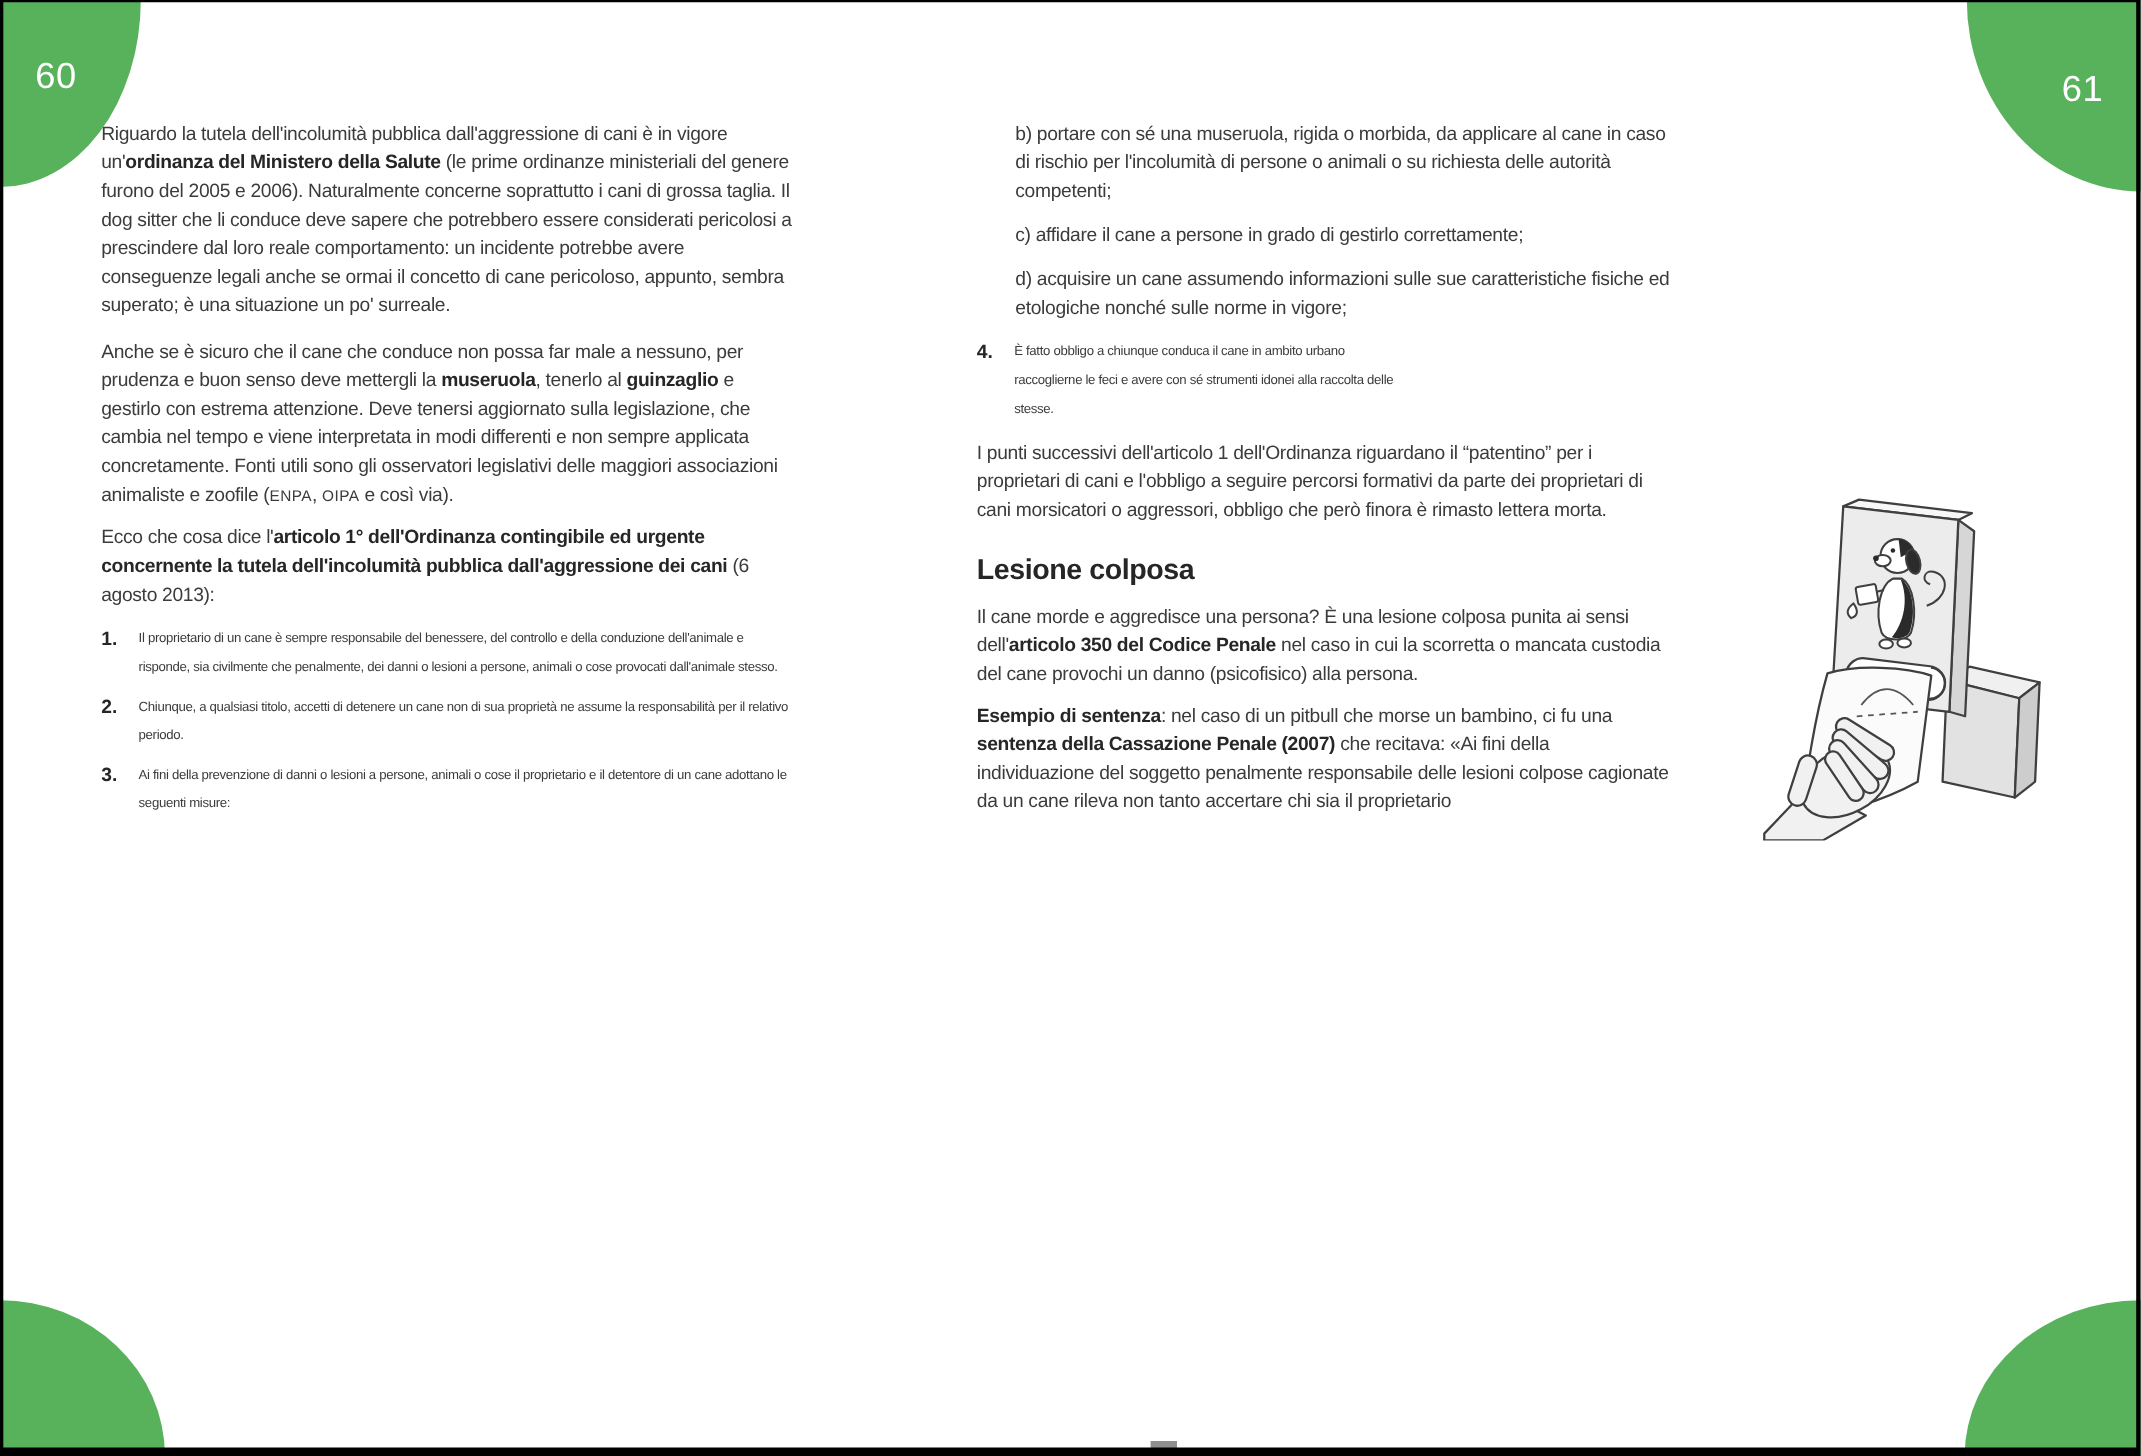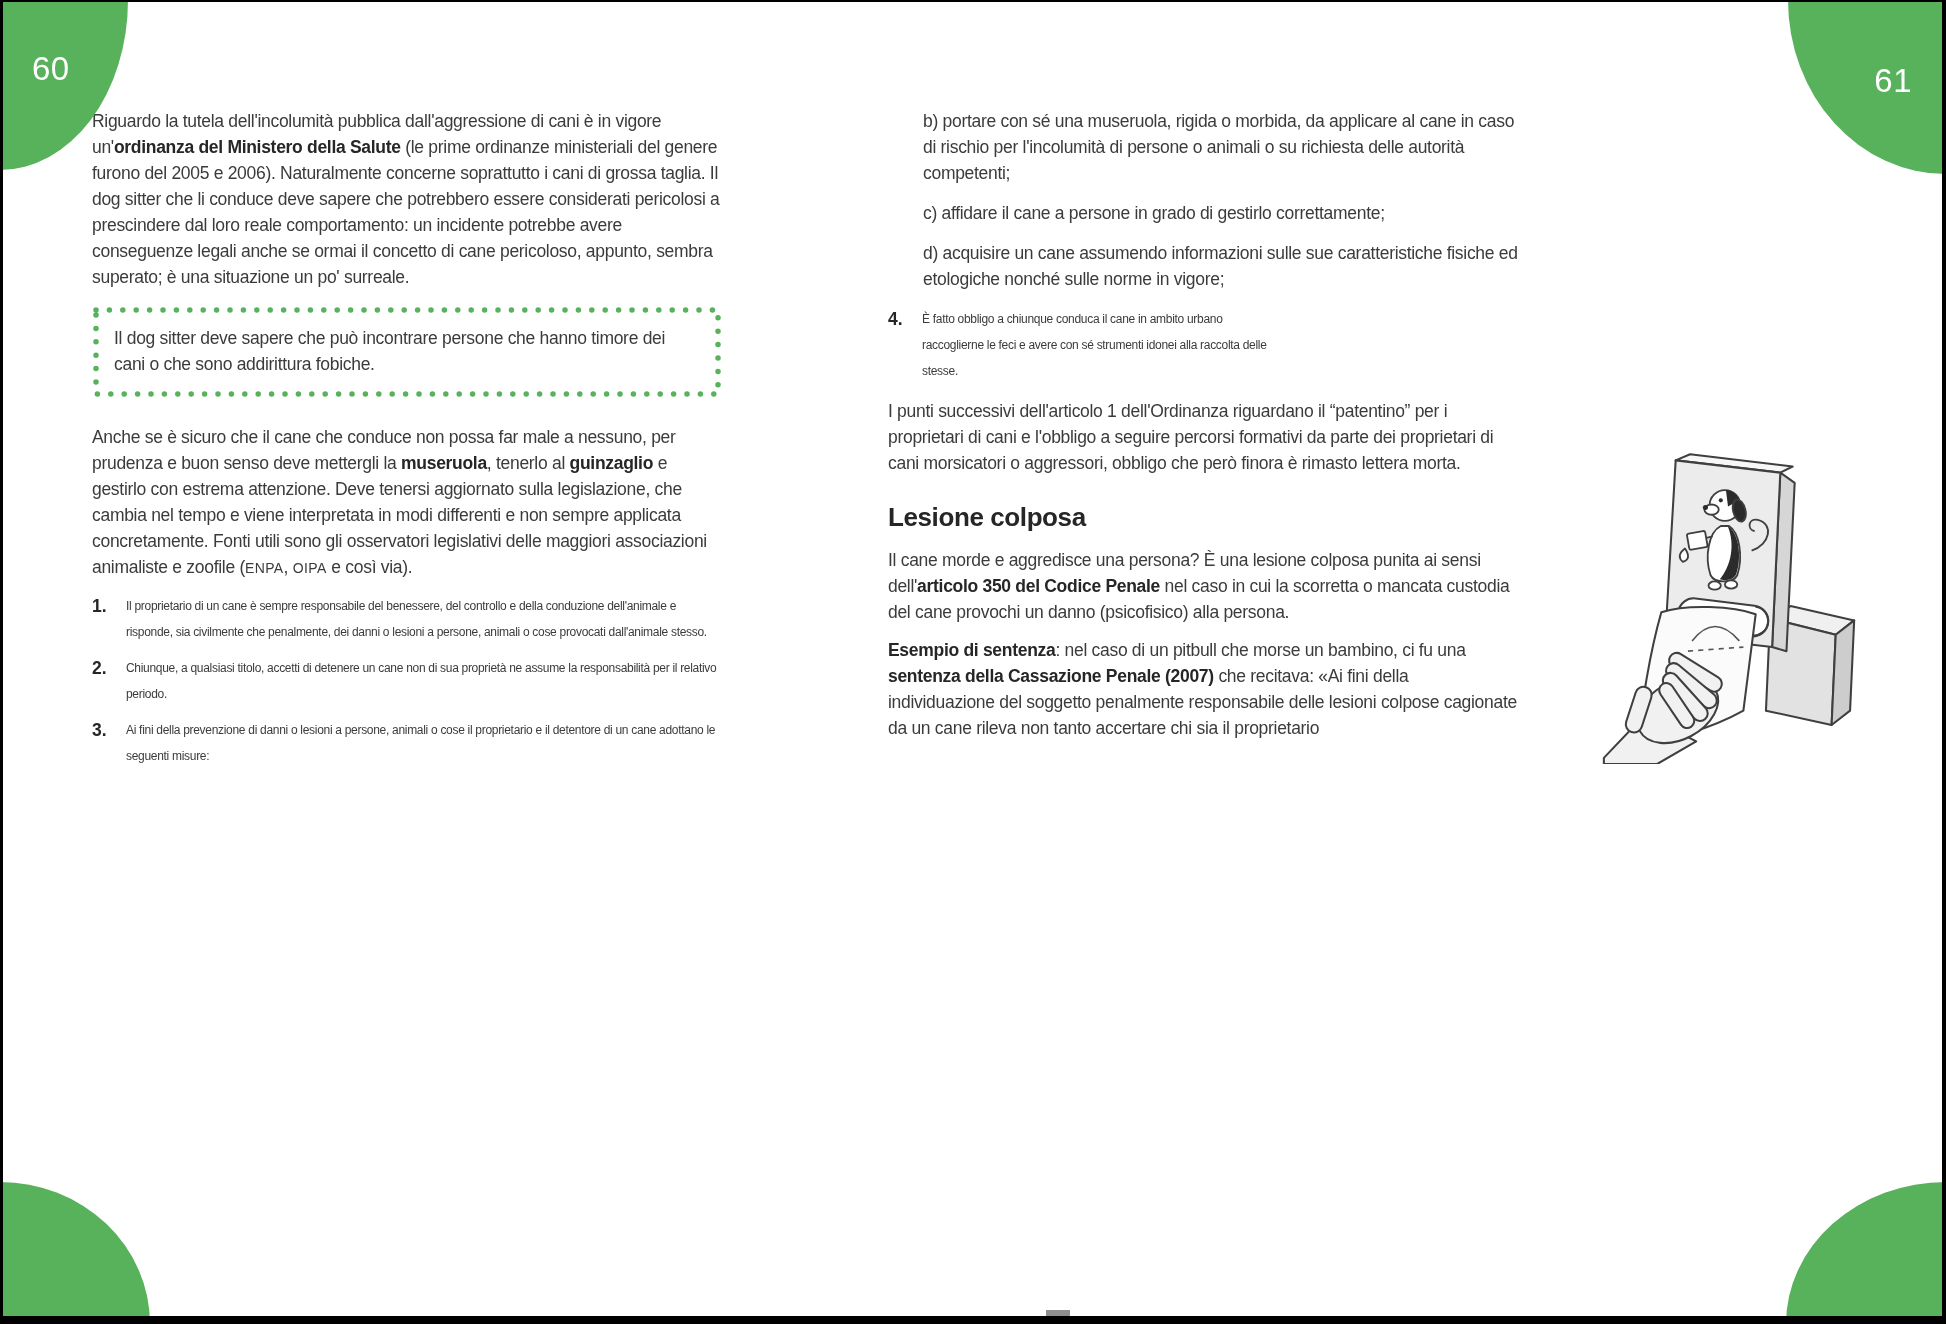--- a/index.html
+++ b/index.html
@@ -82,29 +82,24 @@
   <div class="corner tr"></div>
   <div class="corner bl"></div>
   <div class="corner br"></div>
   <span class="pagenum left" style="z-index:41;">60</span>
   <span class="pagenum right" style="z-index:41;">61</span>
 
   <div class="page left">
 
     <p class="para mb16"><span>Riguardo la tutela dell'incolumità pubblica dall'aggressione di cani è in vigore un'</span><span class="b">ordinanza del Ministero della Salute</span><span> (le prime ordinanze ministeriali del genere furono del 2005 e 2006). Naturalmente concerne soprattutto i cani di grossa taglia. Il dog sitter che li conduce deve sapere che potrebbero essere considerati pericolosi a prescindere dal loro reale comportamento: un incidente potrebbe avere conseguenze legali anche se ormai il concetto di cane pericoloso, appunto, sembra superato; è una situazione un po' surreale.</span></p>
 
-    <div class="callout">
-      <svg class="dots" width="630" height="92" viewBox="0 0 630 92">
-        <rect x="4" y="4" width="622" height="84" fill="none" stroke="#57b25b" stroke-width="5.5" stroke-linecap="round" stroke-dasharray="0 13.4"></rect>
-      </svg>
-      <p class="para">Il dog sitter deve sapere che può incontrare persone che hanno timore dei cani o che sono addirittura fobiche.</p>
-    </div>
 
     <p class="para mb12"><span>Anche se è sicuro che il cane che conduce non possa far male a nessuno, per prudenza e buon senso deve mettergli la </span><span class="b">museruola</span><span>, tenerlo al </span><span class="b">guinzaglio</span><span> e gestirlo con estrema attenzione. Deve tenersi aggiornato sulla legislazione, che cambia nel tempo e viene interpretata in modi differenti e non sempre applicata concretamente. Fonti utili sono gli osservatori legislativi delle maggiori associazioni animaliste e zoofile (</span><span class="sc">ENPA</span><span>, </span><span class="sc">OIPA</span><span> e così via).</span></p>
 
+    <p class="para mb14"><span>Ecco che cosa dice l'</span><span class="b">articolo 1° dell'Ordinanza contingibile ed urgente concernente la tutela dell'incolumità pubblica dall'aggressione dei cani</span><span> (6 agosto 2013):</span></p>
 
     <div>
       <div class="li">
         <span class="num">1.</span>
         <span class="txt">Il proprietario di un cane è sempre responsabile del benessere, del controllo e della conduzione dell'animale e risponde, sia civilmente che penalmente, dei danni o lesioni a persone, animali o cose provocati dall'animale stesso.</span>
       </div>
       <div class="li">
         <span class="num">2.</span>
         <span class="txt">Chiunque, a qualsiasi titolo, accetti di detenere un cane non di sua proprietà ne assume la responsabilità per il relativo periodo.</span>
       </div>

